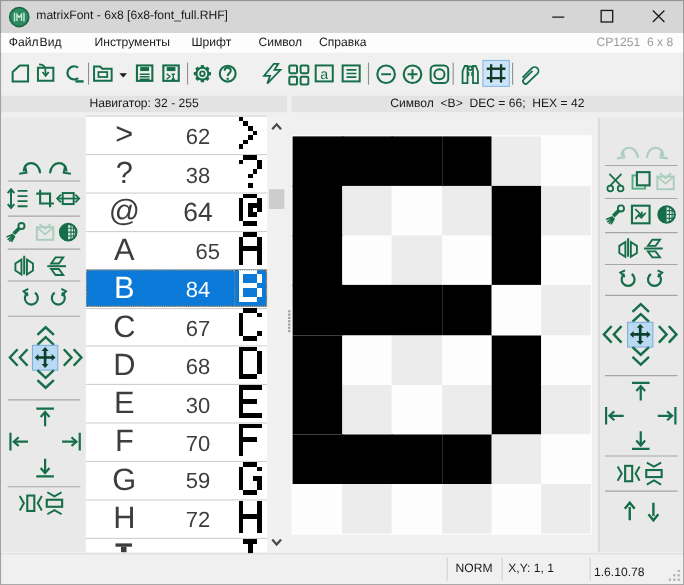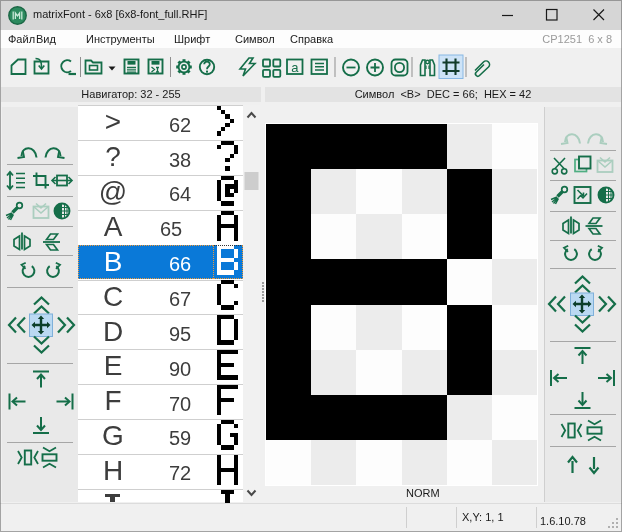--- a/index.html
+++ b/index.html
@@ -131,21 +131,21 @@
       <rect x="0" y="1" width="1" height="1"></rect>
       <rect x="4" y="1" width="1" height="1"></rect>
       <rect x="4" y="2" width="1" height="1"></rect>
       <rect x="3" y="3" width="1" height="1"></rect>
       <rect x="2" y="4" width="1" height="1"></rect>
       <rect x="2" y="6" width="1" height="1"></rect>
     </g>
   </svg>
 <div class="abs" style="left:78px;top:174.9px;width:165px;height:1px;background:#cfcfcf"></div>
 <div class="abs" style="left:83px;top:178.1px;width:60px;text-align:center;font-size:28px;line-height:28px;color:#3d3d3d">@</div>
-<div class="abs" style="left:160px;top:184.4px;width:40px;text-align:center;font-size:20px;line-height:20px;color:#3d3d3d">64</div>
+<div class="abs" style="left:160px;top:184.4px;width:40px;text-align:center;font-size:24px;line-height:20px;color:#3d3d3d">64</div>
 <svg class="abs" style="left:217px;top:175.7px" width="25.4" height="33.8" viewBox="0 0 6 8" preserveAspectRatio="none" shape-rendering="crispEdges">
     <g fill="#000">
       <rect x="1" y="0" width="1" height="1"></rect>
       <rect x="2" y="0" width="1" height="1"></rect>
       <rect x="3" y="0" width="1" height="1"></rect>
       <rect x="0" y="1" width="1" height="1"></rect>
       <rect x="4" y="1" width="1" height="1"></rect>
       <rect x="0" y="2" width="1" height="1"></rect>
       <rect x="2" y="2" width="1" height="1"></rect>
       <rect x="3" y="2" width="1" height="1"></rect>
@@ -157,21 +157,21 @@
       <rect x="2" y="4" width="1" height="1"></rect>
       <rect x="3" y="4" width="1" height="1"></rect>
       <rect x="0" y="5" width="1" height="1"></rect>
       <rect x="1" y="6" width="1" height="1"></rect>
       <rect x="2" y="6" width="1" height="1"></rect>
       <rect x="3" y="6" width="1" height="1"></rect>
     </g>
   </svg>
 <div class="abs" style="left:78px;top:209.8px;width:165px;height:1px;background:#cfcfcf"></div>
 <div class="abs" style="left:83px;top:213.0px;width:60px;text-align:center;font-size:28px;line-height:28px;color:#3d3d3d">A</div>
-<div class="abs" style="left:160px;top:219.3px;width:40px;text-align:left;font-size:20px;line-height:20px;color:#3d3d3d">65</div>
+<div class="abs" style="left:160px;top:219.3px;width:40px;text-align:right;font-size:20px;line-height:20px;color:#3d3d3d">65</div>
 <svg class="abs" style="left:217px;top:210.6px" width="25.4" height="33.8" viewBox="0 0 6 8" preserveAspectRatio="none" shape-rendering="crispEdges">
     <g fill="#000">
       <rect x="1" y="0" width="1" height="1"></rect>
       <rect x="2" y="0" width="1" height="1"></rect>
       <rect x="3" y="0" width="1" height="1"></rect>
       <rect x="0" y="1" width="1" height="1"></rect>
       <rect x="4" y="1" width="1" height="1"></rect>
       <rect x="0" y="2" width="1" height="1"></rect>
       <rect x="4" y="2" width="1" height="1"></rect>
       <rect x="0" y="3" width="1" height="1"></rect>
@@ -183,21 +183,21 @@
       <rect x="4" y="4" width="1" height="1"></rect>
       <rect x="0" y="5" width="1" height="1"></rect>
       <rect x="4" y="5" width="1" height="1"></rect>
       <rect x="0" y="6" width="1" height="1"></rect>
       <rect x="4" y="6" width="1" height="1"></rect>
     </g>
   </svg>
 <div class="abs" style="left:78px;top:244.6px;width:165px;height:34.9px;background:#0a79d8"></div>
 <div class="abs" style="left:78px;top:244.6px;width:165px;height:34.9px;border:1px dotted #ef9b3a"></div>
 <div class="abs" style="left:83px;top:247.8px;width:60px;text-align:center;font-size:28px;line-height:28px;color:#fff">B</div>
-<div class="abs" style="left:160px;top:254.1px;width:40px;text-align:center;font-size:20px;line-height:20px;color:#fff">66</div>
+<div class="abs" style="left:160px;top:254.1px;width:40px;text-align:center;font-size:20px;line-height:20px;color:#fff">84</div>
 <svg class="abs" style="left:217px;top:245.4px" width="25.4" height="33.8" viewBox="0 0 6 8" preserveAspectRatio="none" shape-rendering="crispEdges">
     <g fill="#fff">
       <rect x="0" y="0" width="1" height="1"></rect>
       <rect x="1" y="0" width="1" height="1"></rect>
       <rect x="2" y="0" width="1" height="1"></rect>
       <rect x="3" y="0" width="1" height="1"></rect>
       <rect x="0" y="1" width="1" height="1"></rect>
       <rect x="4" y="1" width="1" height="1"></rect>
       <rect x="0" y="2" width="1" height="1"></rect>
       <rect x="4" y="2" width="1" height="1"></rect>
@@ -231,21 +231,21 @@
       <rect x="0" y="4" width="1" height="1"></rect>
       <rect x="0" y="5" width="1" height="1"></rect>
       <rect x="4" y="5" width="1" height="1"></rect>
       <rect x="1" y="6" width="1" height="1"></rect>
       <rect x="2" y="6" width="1" height="1"></rect>
       <rect x="3" y="6" width="1" height="1"></rect>
     </g>
   </svg>
 <div class="abs" style="left:78px;top:314.4px;width:165px;height:1px;background:#cfcfcf"></div>
 <div class="abs" style="left:83px;top:317.6px;width:60px;text-align:center;font-size:28px;line-height:28px;color:#3d3d3d">D</div>
-<div class="abs" style="left:160px;top:323.9px;width:40px;text-align:center;font-size:20px;line-height:20px;color:#3d3d3d">95</div>
+<div class="abs" style="left:160px;top:323.9px;width:40px;text-align:center;font-size:20px;line-height:20px;color:#3d3d3d">68</div>
 <svg class="abs" style="left:217px;top:315.2px" width="25.4" height="33.8" viewBox="0 0 6 8" preserveAspectRatio="none" shape-rendering="crispEdges">
     <g fill="#000">
       <rect x="0" y="0" width="1" height="1"></rect>
       <rect x="1" y="0" width="1" height="1"></rect>
       <rect x="2" y="0" width="1" height="1"></rect>
       <rect x="3" y="0" width="1" height="1"></rect>
       <rect x="0" y="1" width="1" height="1"></rect>
       <rect x="4" y="1" width="1" height="1"></rect>
       <rect x="0" y="2" width="1" height="1"></rect>
       <rect x="4" y="2" width="1" height="1"></rect>
@@ -256,21 +256,21 @@
       <rect x="0" y="5" width="1" height="1"></rect>
       <rect x="4" y="5" width="1" height="1"></rect>
       <rect x="0" y="6" width="1" height="1"></rect>
       <rect x="1" y="6" width="1" height="1"></rect>
       <rect x="2" y="6" width="1" height="1"></rect>
       <rect x="3" y="6" width="1" height="1"></rect>
     </g>
   </svg>
 <div class="abs" style="left:78px;top:349.2px;width:165px;height:1px;background:#cfcfcf"></div>
 <div class="abs" style="left:83px;top:352.4px;width:60px;text-align:center;font-size:28px;line-height:28px;color:#3d3d3d">E</div>
-<div class="abs" style="left:160px;top:358.7px;width:40px;text-align:center;font-size:20px;line-height:20px;color:#3d3d3d">90</div>
+<div class="abs" style="left:160px;top:358.7px;width:40px;text-align:center;font-size:20px;line-height:20px;color:#3d3d3d">30</div>
 <svg class="abs" style="left:217px;top:350.0px" width="25.4" height="33.8" viewBox="0 0 6 8" preserveAspectRatio="none" shape-rendering="crispEdges">
     <g fill="#000">
       <rect x="0" y="0" width="1" height="1"></rect>
       <rect x="1" y="0" width="1" height="1"></rect>
       <rect x="2" y="0" width="1" height="1"></rect>
       <rect x="3" y="0" width="1" height="1"></rect>
       <rect x="4" y="0" width="1" height="1"></rect>
       <rect x="0" y="1" width="1" height="1"></rect>
       <rect x="0" y="2" width="1" height="1"></rect>
       <rect x="0" y="3" width="1" height="1"></rect>
@@ -557,21 +557,21 @@
     <path d="M6,339.5 H72" stroke="#a6a6a6" stroke-width="1"></path>
     <path d="M28.5,366 V354" stroke="#156e49" stroke-width="2.2" fill="none"></path>
     <path d="M24.0,355.5 L28.5,350 L33.0,355.5" stroke="#156e49" stroke-width="2.2" fill="none"></path>
     <path d="M50,350 V362" stroke="#156e49" stroke-width="2.2" fill="none"></path>
     <path d="M45.5,360.5 L50,366 L54.5,360.5" stroke="#156e49" stroke-width="2.2" fill="none"></path>
   </svg>
 <div class="abs" style="left:0;top:503px;width:622px;height:29px;background:#f0f0f0;border-top:1px solid #dcdcdc"></div>
 <div class="abs" style="left:406px;top:507px;width:1px;height:21px;background:#cfcfcf"></div>
 <div class="abs" style="left:456px;top:507px;width:1px;height:21px;background:#cfcfcf"></div>
 <div class="abs" style="left:536px;top:507px;width:1px;height:21px;background:#cfcfcf"></div>
-<div class="abs t12" style="left:406px;top:488px;width:50px;">NORM</div>
+<div class="abs t12" style="left:406px;top:512px;width:50px;text-align:center">NORM</div>
 <div class="abs t12" style="left:462px;top:512px">X,Y: 1, 1</div>
 <div class="abs t12" style="left:540px;top:516px">1.6.10.78</div>
 <svg class="abs" style="left:608px;top:518px" width="10" height="10" viewBox="0 0 10 10">
     <rect x="8" y="8" width="2" height="2" fill="#b0b0b0"></rect>
     <rect x="4" y="8" width="2" height="2" fill="#b0b0b0"></rect>
     <rect x="8" y="4" width="2" height="2" fill="#b0b0b0"></rect>
     <rect x="0" y="8" width="2" height="2" fill="#b0b0b0"></rect>
     <rect x="4" y="4" width="2" height="2" fill="#b0b0b0"></rect>
     <rect x="8" y="0" width="2" height="2" fill="#b0b0b0"></rect>
   </svg>

